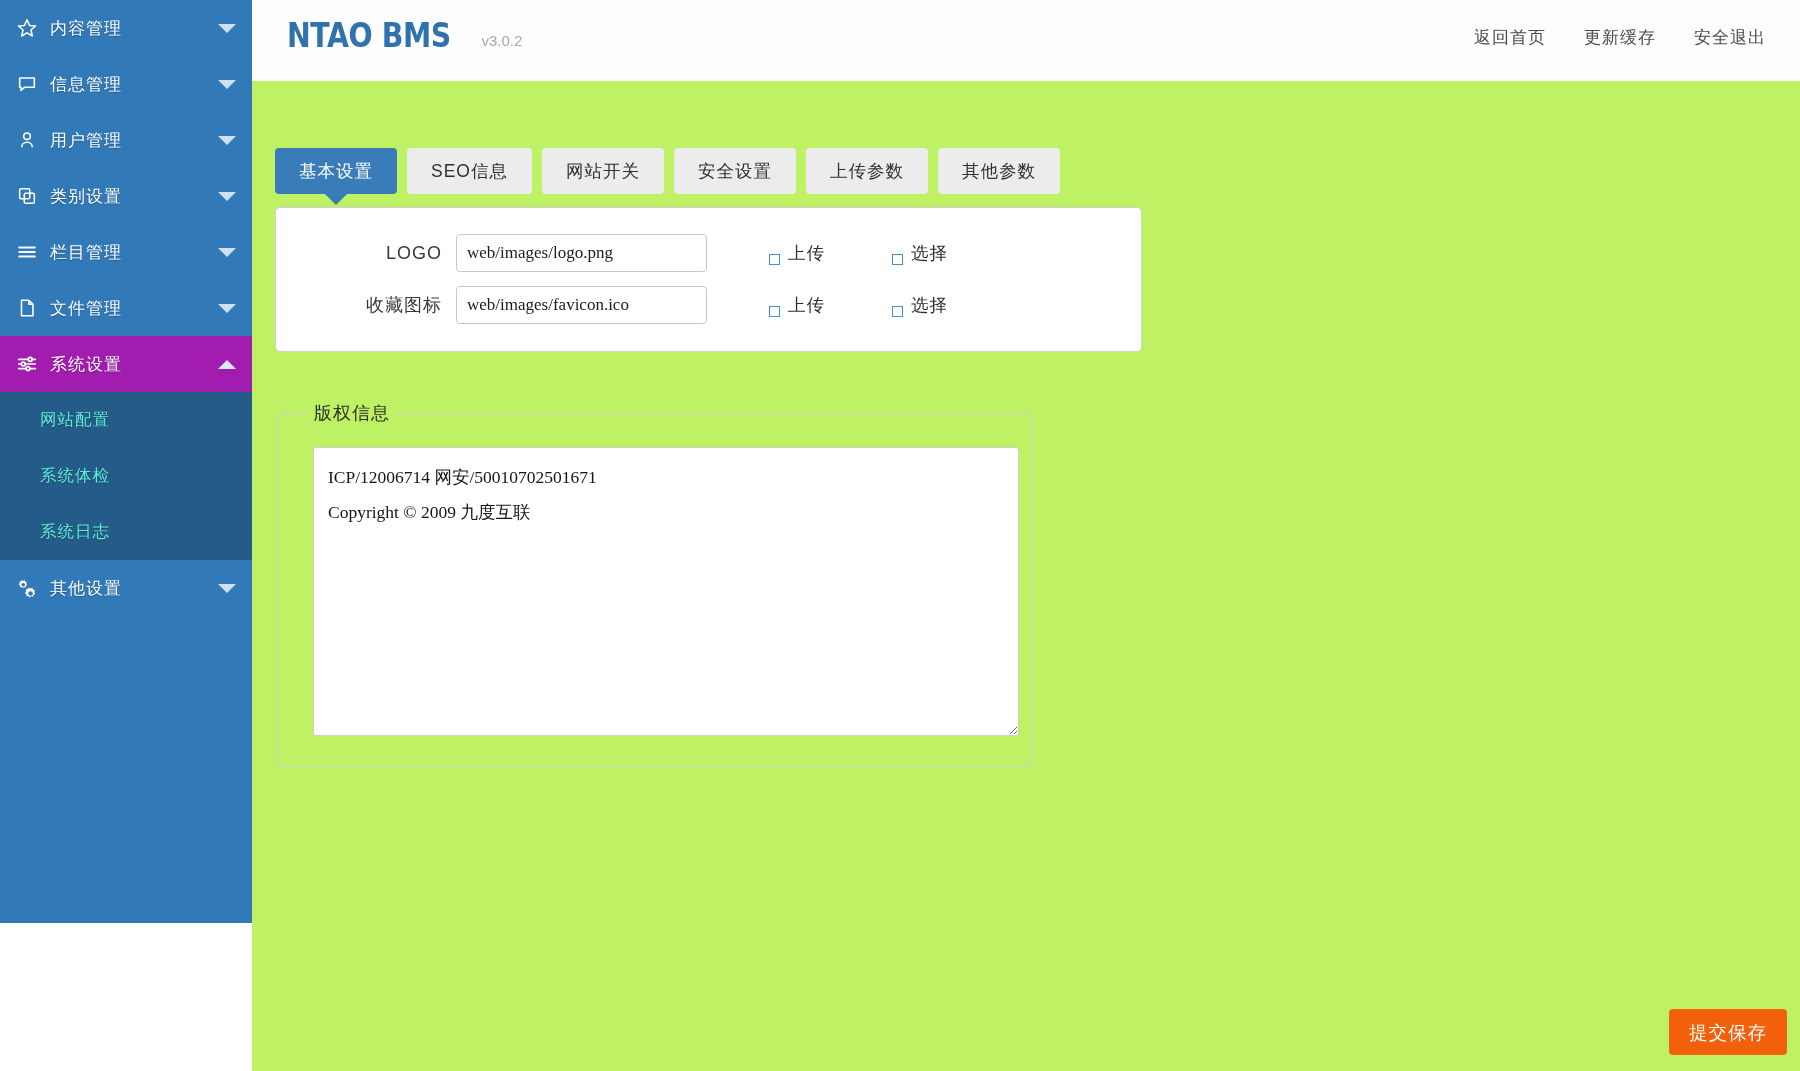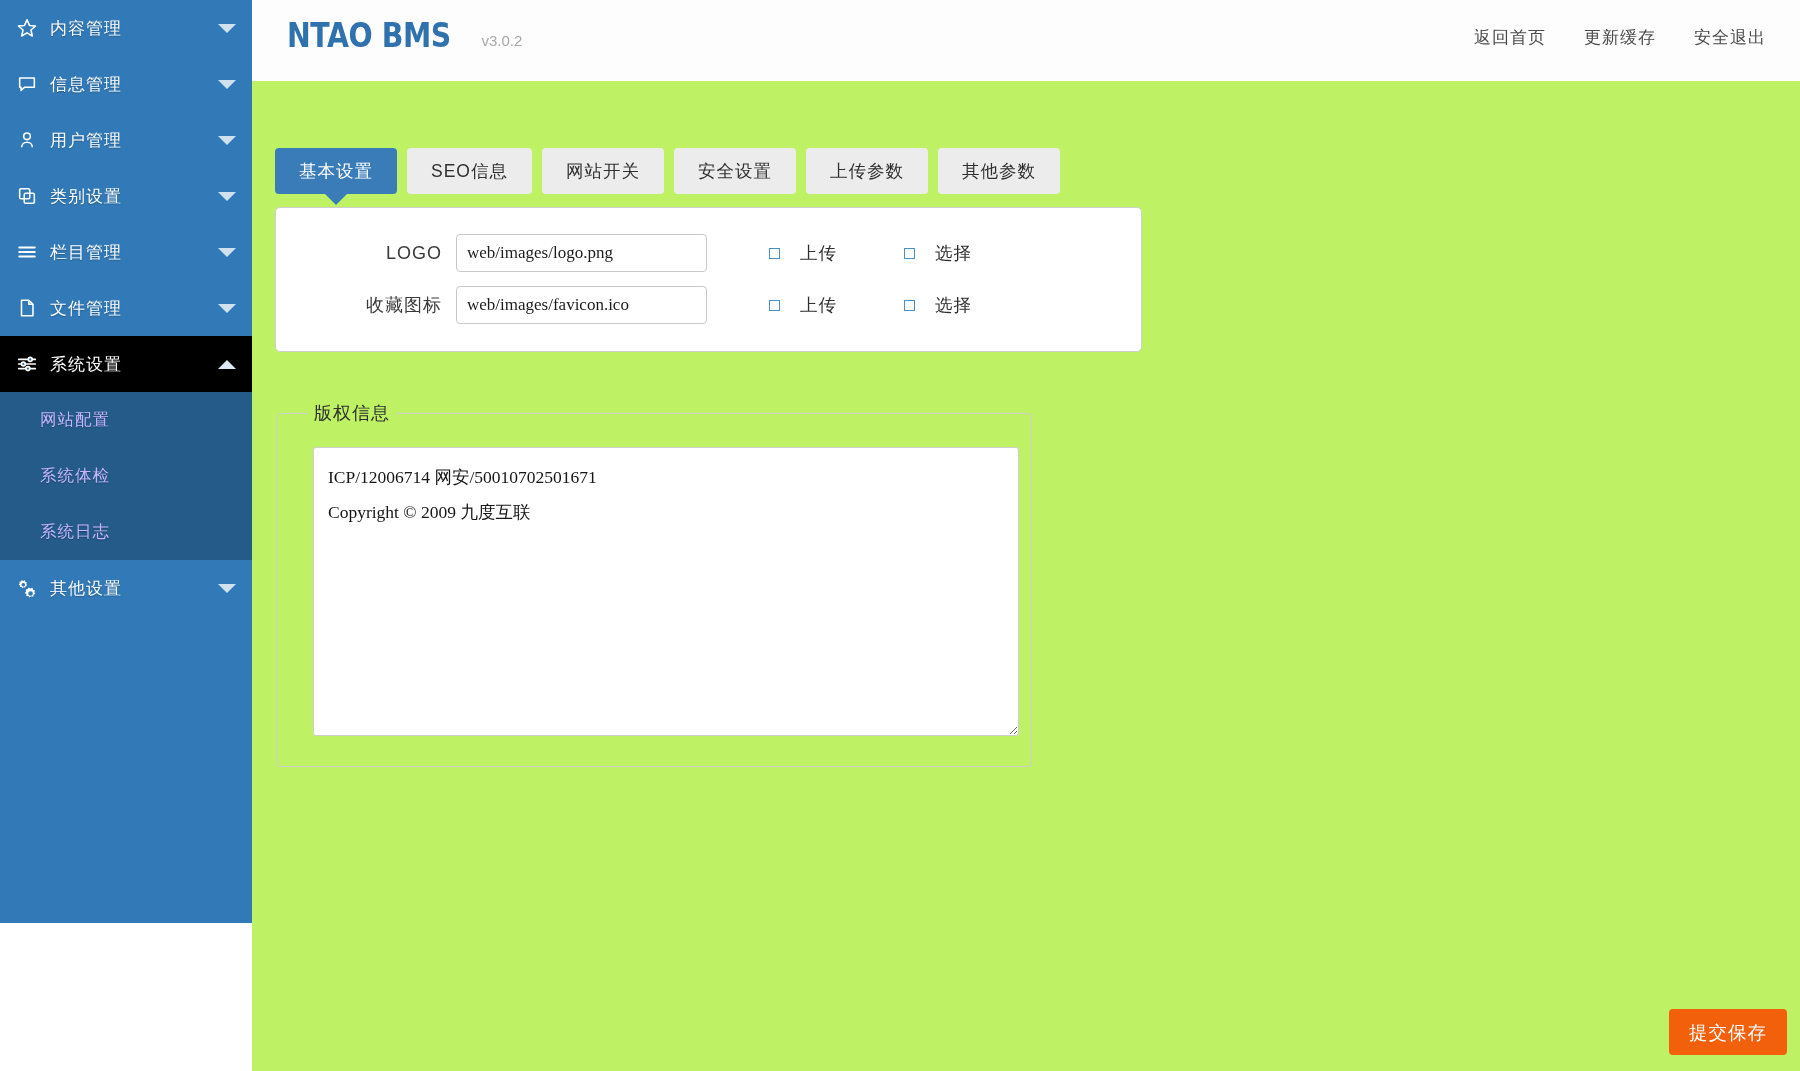--- a/index.html
+++ b/index.html
@@ -23,21 +23,21 @@
     position: relative;
     height: 56px;
     display: flex;
     align-items: center;
     padding-left: 16px;
     color: #ffffff;
     font-size: 17px;
     cursor: pointer;
     user-select: none;
   }
-  .nav-item.active { background: #000000; }
+  .nav-item.active { background: #a21caf; }
   .nav-ico {
     width: 34px; height: 22px;
     display: flex; align-items: center; justify-content: flex-start;
     flex: 0 0 34px;
   }
   .nav-ico svg { display: block; }
   .nav-label {
     flex: 1 1 auto;
     letter-spacing: 1px;
     text-shadow: 0 1px 1px rgba(0,0,0,0.25);
@@ -58,21 +58,21 @@
     border-left: 9px solid transparent;
     border-right: 9px solid transparent;
     border-bottom: 9px solid #dce9f4;
   }
   #submenu { background: #245b88; }
   .sub-item {
     height: 56px;
     display: flex;
     align-items: center;
     padding-left: 40px;
-    color: #c4b5fd;
+    color: #5eead4;
     font-size: 16.5px;
     letter-spacing: 1px;
     cursor: pointer;
     user-select: none;
     text-shadow: 0 1px 1px rgba(0,0,0,0.25);
   }
 
   
   #header {
     position: absolute;
@@ -198,22 +198,22 @@
     outline: none;
   }
   .facts {
     display: flex;
     align-items: center;
     margin-left: 23px;
     gap: 28px;
   }
   .act {
     display: flex;
-    align-items: center;
-    gap: 20px;
+    align-items: flex-end;
+    gap: 8px;
     font-size: 17.5px;
     color: #2e2e2e;
     cursor: pointer;
     letter-spacing: 1px;
     padding-left: 39px;
   }
   .box-ico {
     width: 11px; height: 11px;
     border: 1.6px solid #4a90c8;
     display: inline-block;

